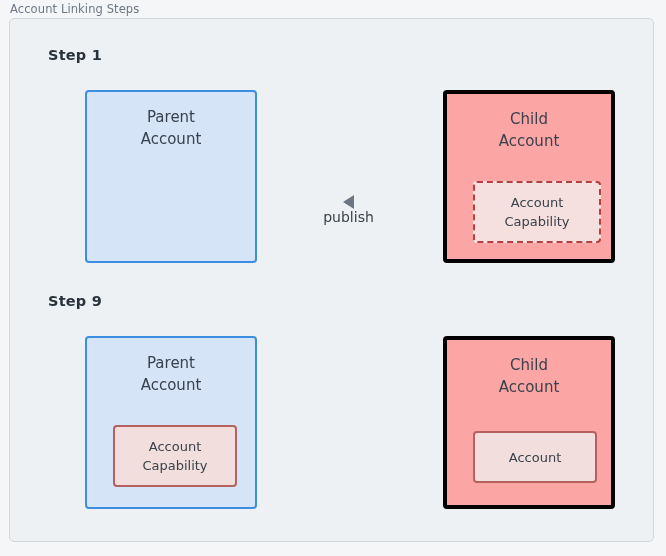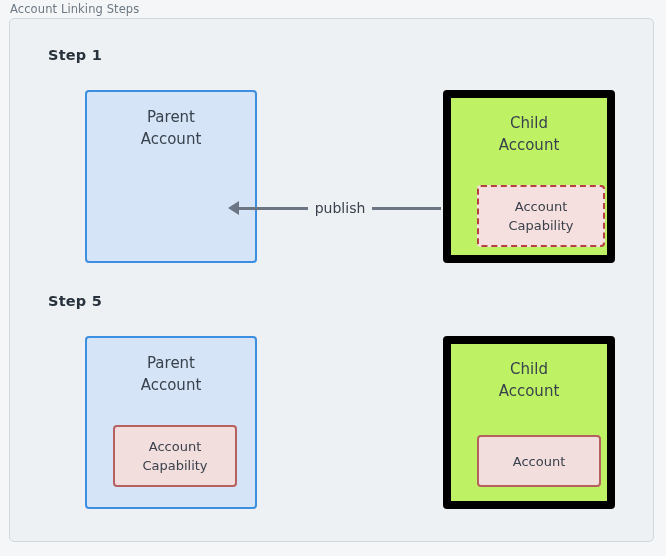--- a/index.html
+++ b/index.html
@@ -71,22 +71,22 @@
     line-height: 22px;
     color: #39424c;
     white-space: pre-line;
   }
 
   .parent-box {
     background: #d6e4f7;
     border: 2px solid #3c8ee0;
   }
   .child-box {
-    background: #bef264;
-    border: 8px solid #000000;
+    background: #fca5a5;
+    border: 4px solid #000000;
   }
 
   
   #parent-account-step1 { left: 85px; top: 90px;  width: 172px; height: 173px; }
   #child-account-step1  { left: 443px; top: 90px;  width: 172px; height: 173px; }
   #parent-account-step2 { left: 85px; top: 336px; width: 172px; height: 173px; }
   #child-account-step2  { left: 443px; top: 336px; width: 172px; height: 173px; }
 
   .account-box .account-title { top: 14px; }
 
@@ -127,21 +127,21 @@
   #account-capability-parent-step2 { left: 26px; top: 87px; width: 124px; height: 62px; }
   #account-box-child-step2 { left: 26px; top: 91px; width: 124px; height: 52px; }
 
   
   .flow {
     position: absolute;
     height: 26px;
     display: flex;
     align-items: center;
   }
-  #flow-publish { left: 228px; top: 195px; width: 213px; }
+  #flow-publish { left: 242px; top: 195px; width: 213px; flex-direction: column; }
   #flow-claim   { left: 257px; top: 441px; width: 214px; }
 
   .flow-line {
     flex: 1 1 auto;
     height: 3px;
     background: #6b7682;
   }
   .flow-label {
     flex: 0 0 auto;
     padding: 0 7px;
@@ -182,21 +182,21 @@
 Capability</div>
   </div>
 
   <div class="flow" id="flow-publish">
     <span class="arrow-head left"></span>
     <span class="flow-line"></span>
     <span class="flow-label">publish</span>
     <span class="flow-line"></span>
   </div>
 
-  <div class="step-label" id="step-2-label">Step 5</div>
+  <div class="step-label" id="step-2-label">Step 9</div>
 
   <div class="account-box parent-box" id="parent-account-step2">
     <div class="account-title">Parent
 Account</div>
     <div class="inner-box inner-capability-solid" id="account-capability-parent-step2">Account
 Capability</div>
   </div>
 
   <div class="account-box child-box" id="child-account-step2">
     <div class="account-title">Child

